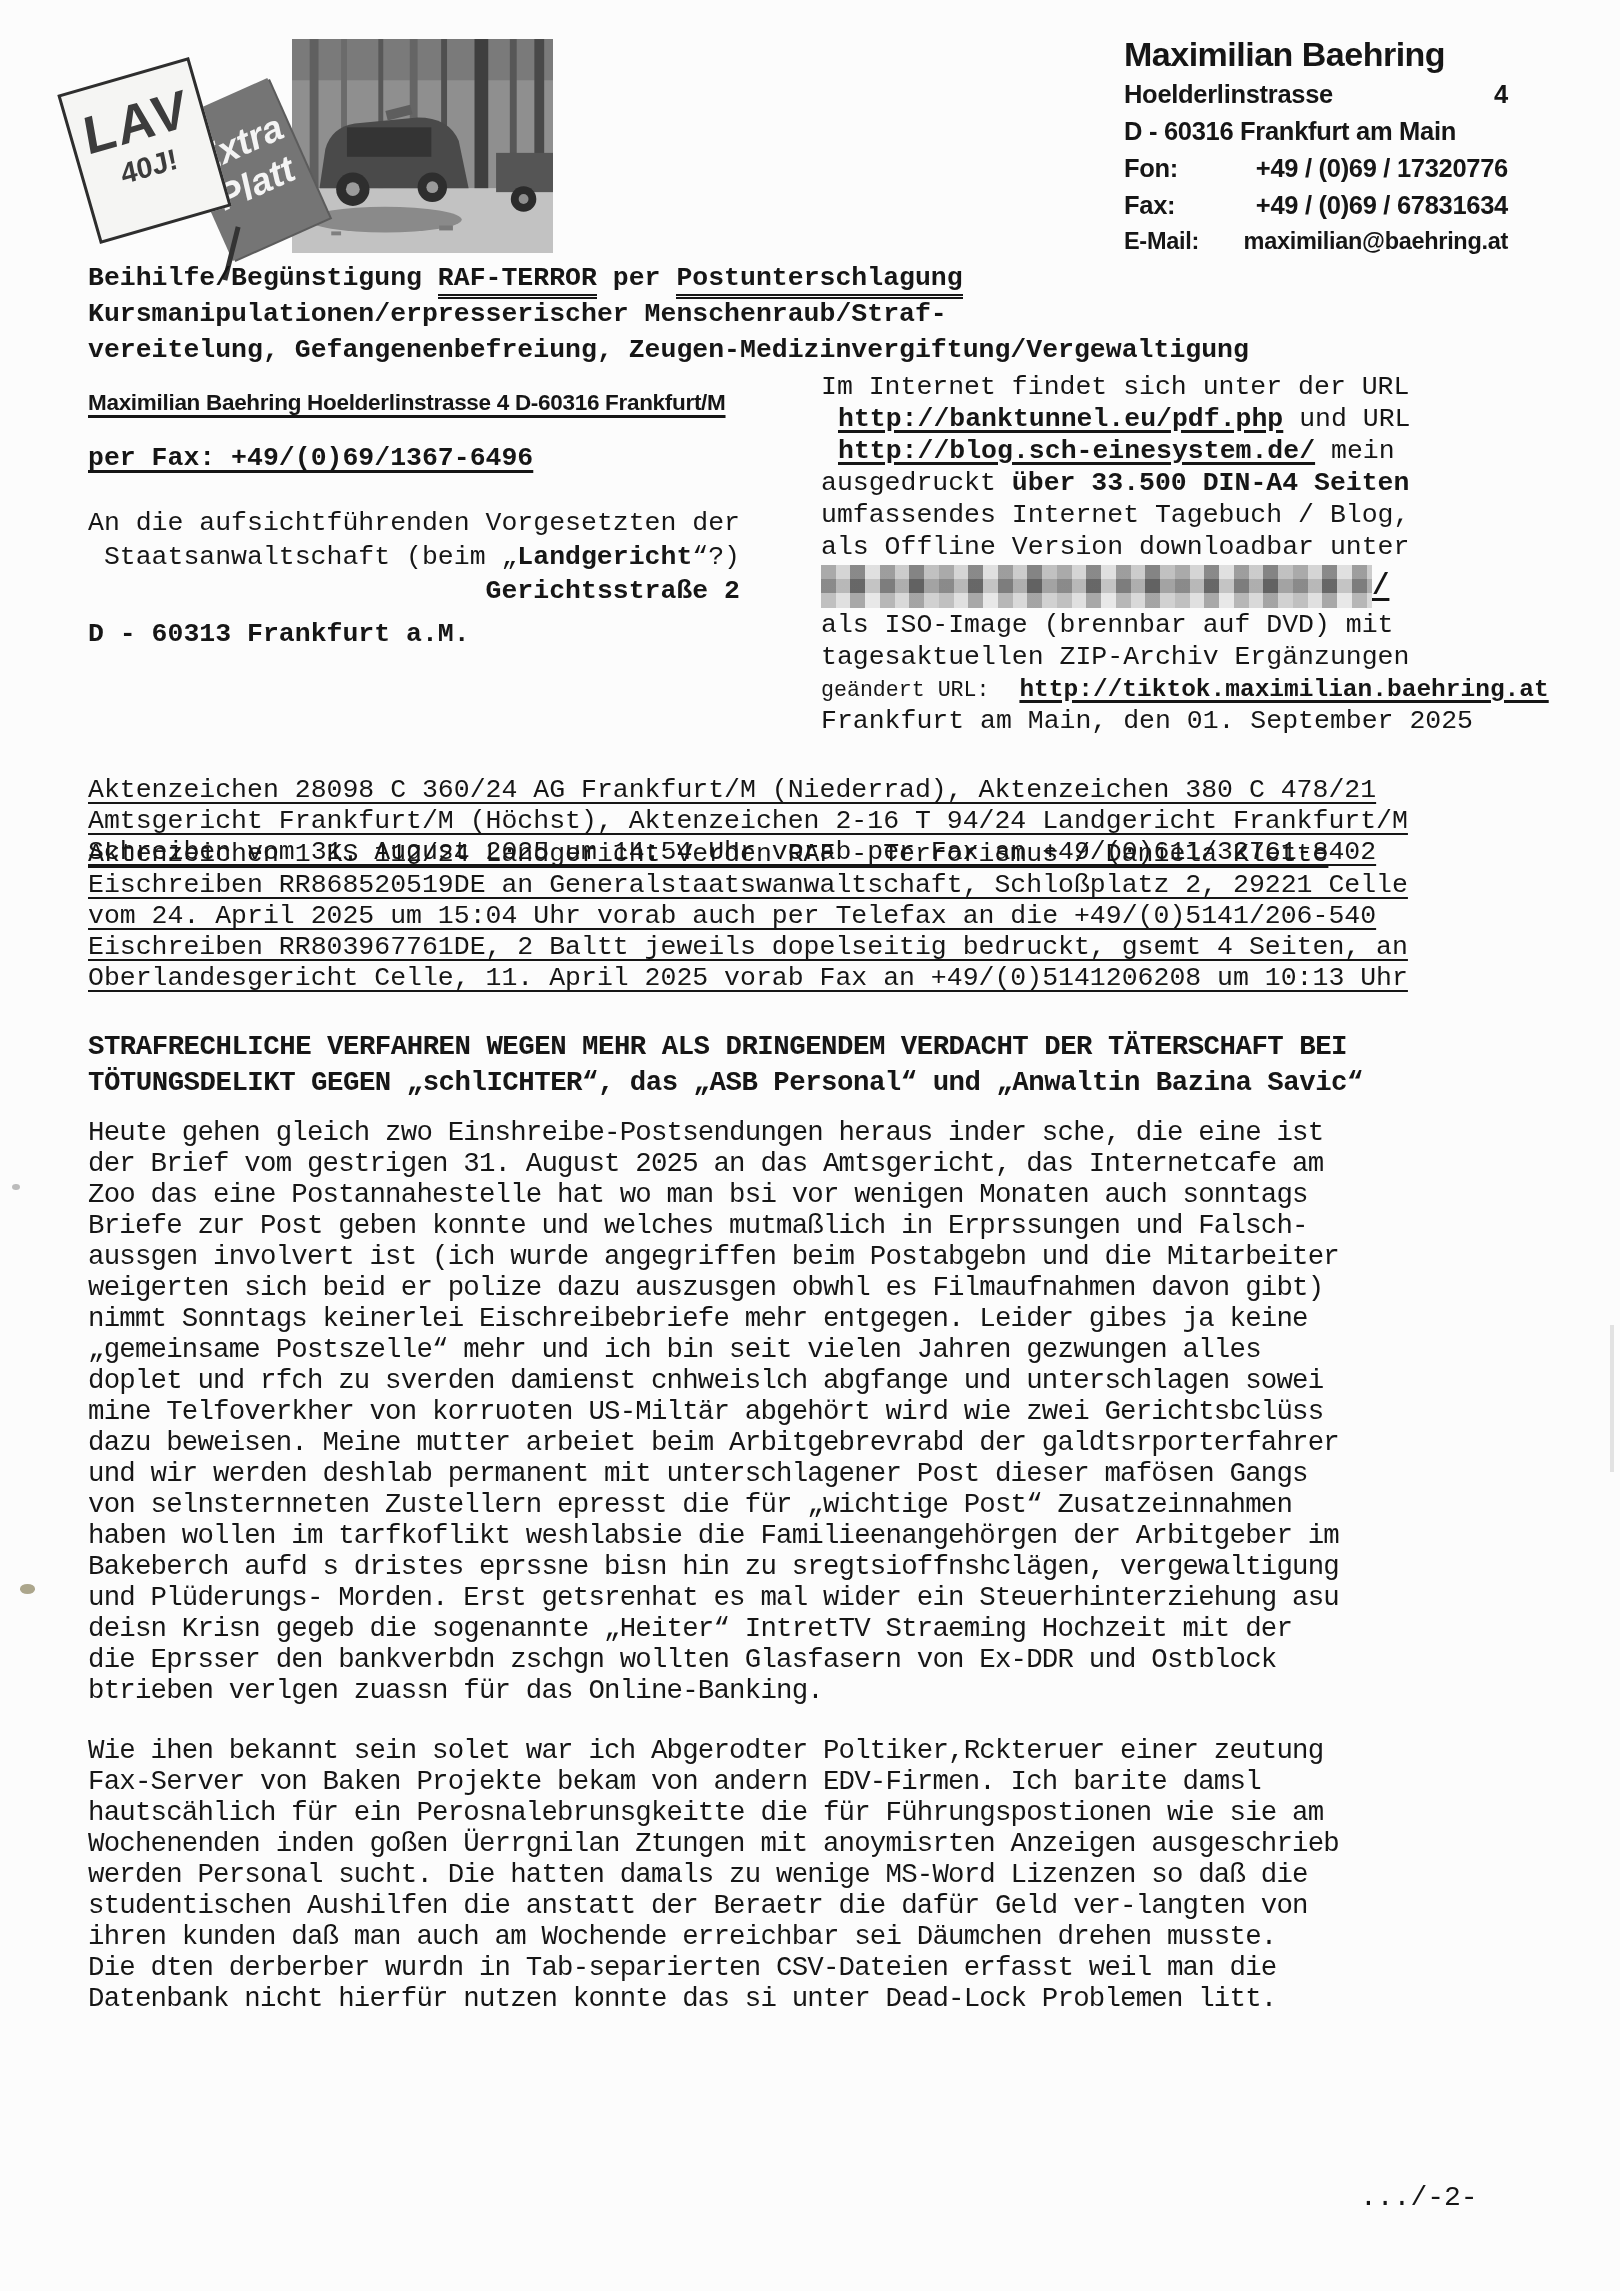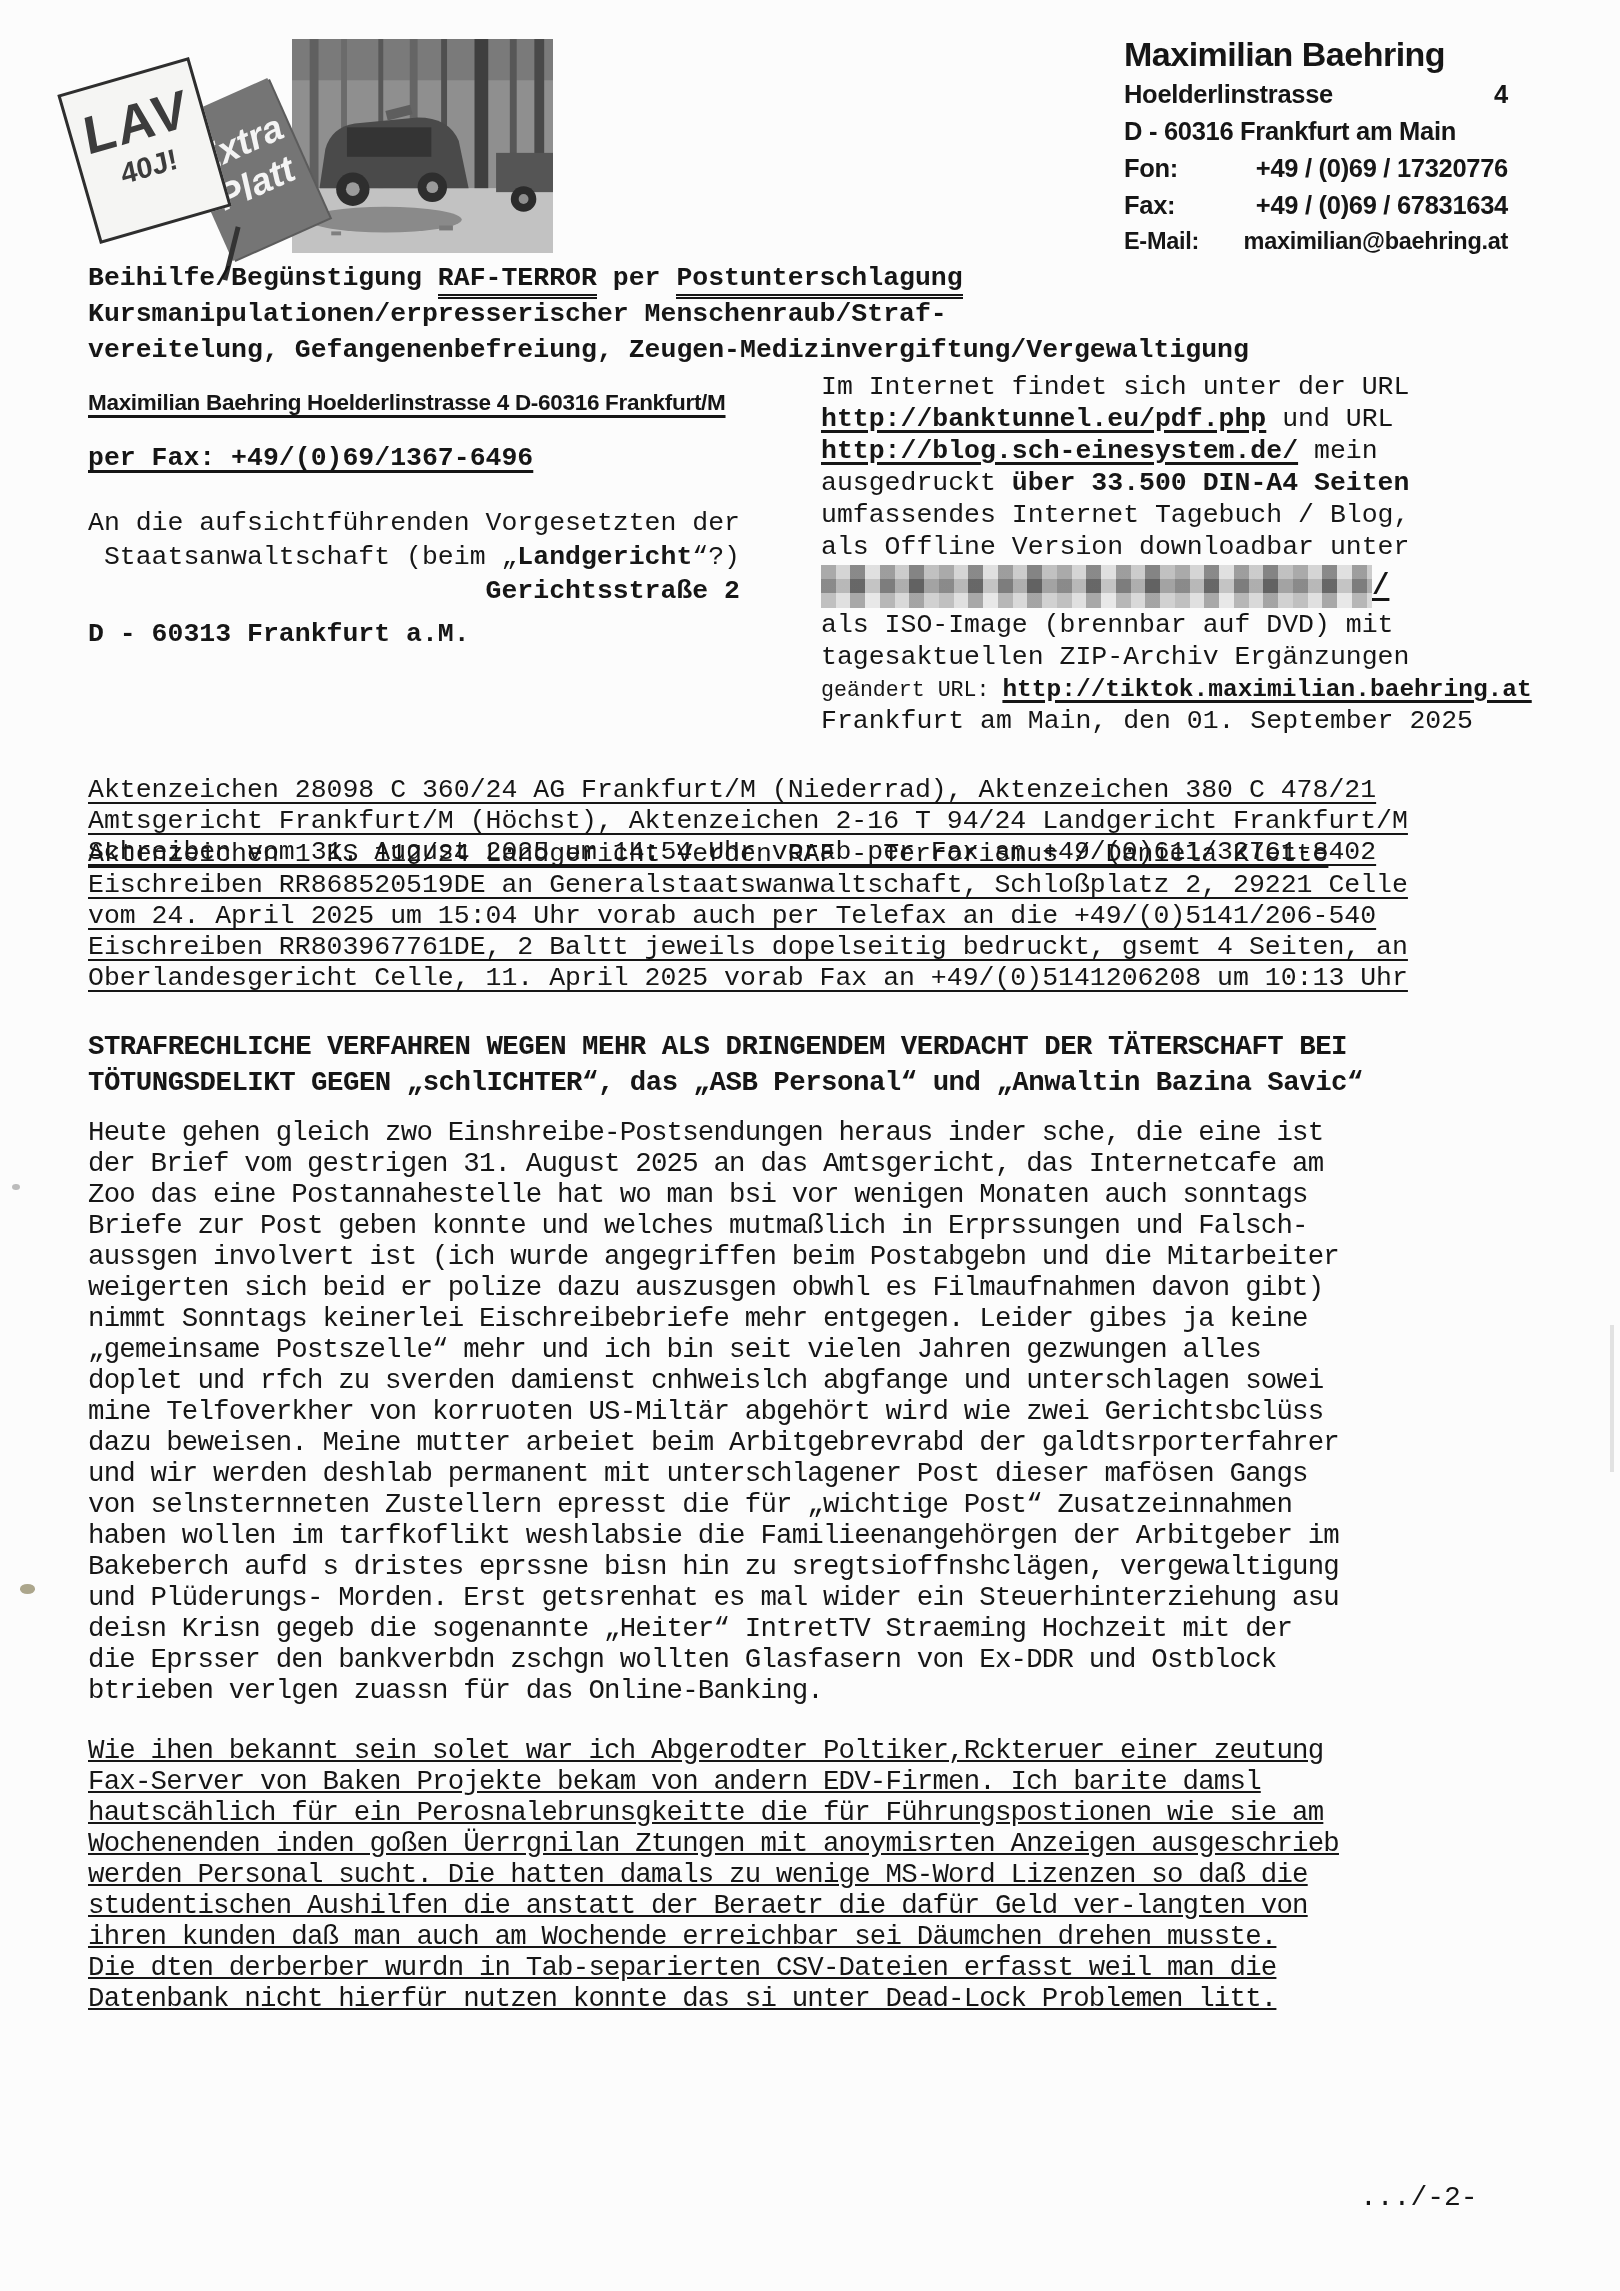--- a/index.html
+++ b/index.html
@@ -52,29 +52,29 @@
   
   .case1{position:absolute;left:88px;top:735px;margin-top:40px;}
   .case2{position:absolute;left:88px;top:839px;}
   .case-line{height:31px;font-size:26.5px;white-space:pre;text-decoration:underline;
       text-decoration-thickness:2px;text-underline-offset:4.9px;}
 
   
   .headline{position:absolute;left:88px;top:1031px;}
   .heading-line{height:36px;font-size:27.4px;font-weight:bold;white-space:pre;letter-spacing:-0.5px;}
   .p1{position:absolute;left:88px;top:1117px;}
-  .p2{position:absolute;left:88px;top:1735px;text-decoration:underline;}
+  .p2{position:absolute;left:88px;top:1735px;}
   .p3{position:absolute;left:88px;top:2060px;}
   .body-line{height:31px;font-size:27.4px;white-space:pre;letter-spacing:-0.8px;}
 
   .footer{position:absolute;left:1360px;top:2182px;font-size:28px;}
 
   
   .b{font-weight:bold;}
-  .u{text-decoration:underline;text-decoration-thickness:2.5px;text-underline-offset:3.9px;}
+  .u{text-decoration:underline;text-decoration-thickness:2.5px;text-underline-offset:3.9px;margin-left:17px;}
   .uu{border-bottom:5.9px double #161616;padding-bottom:1px;}
   .sm{font-size:21.6px;}
   .md{font-size:24.5px;}
 
   
   .speck1{position:absolute;left:19.6px;top:1584px;width:15.7px;height:9.8px;background:#97906f;border-radius:50%;opacity:.8;}
   .speck2{position:absolute;left:11.8px;top:1184px;width:7.8px;height:5.9px;background:#bcbcbc;border-radius:50%;}
   .edge-mark{position:absolute;left:1610px;top:1325px;width:3.9px;height:147px;background:#e2e2e2;}
 </style>
 </head>

